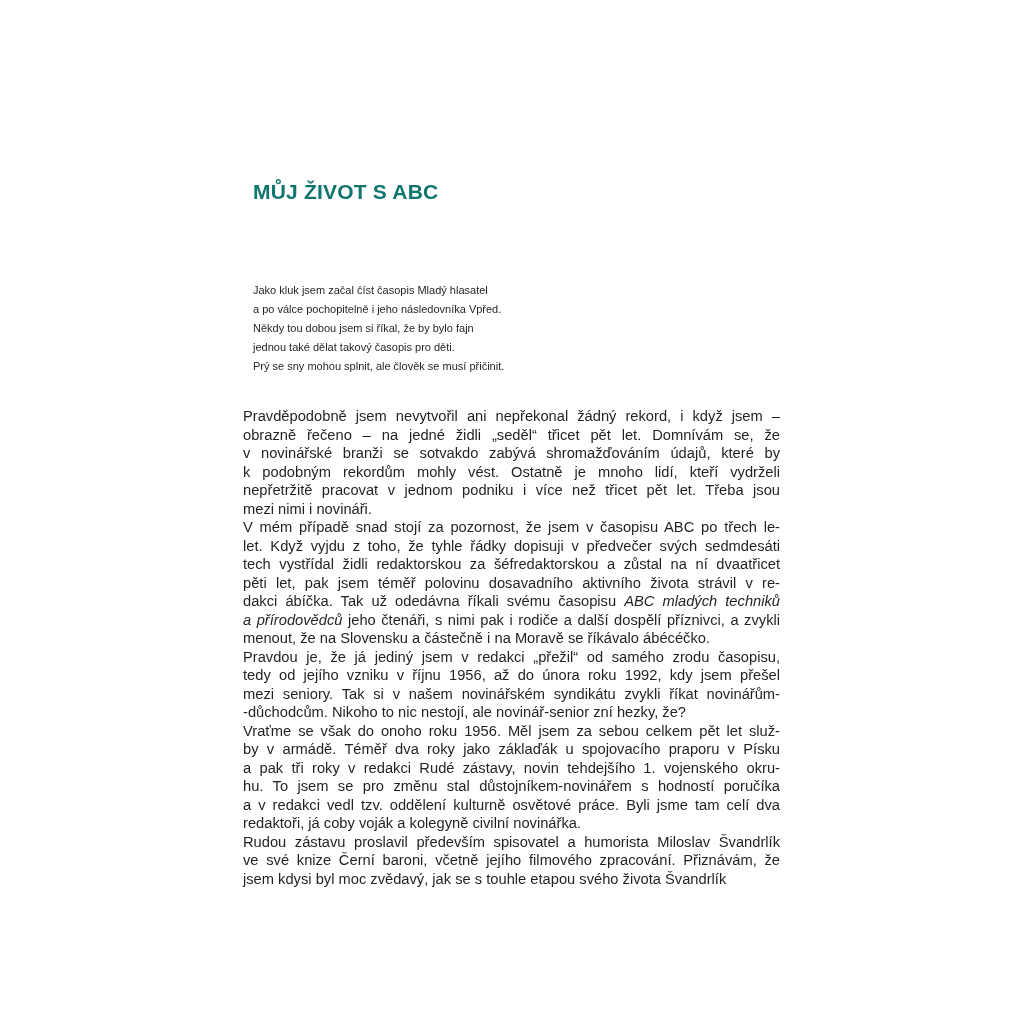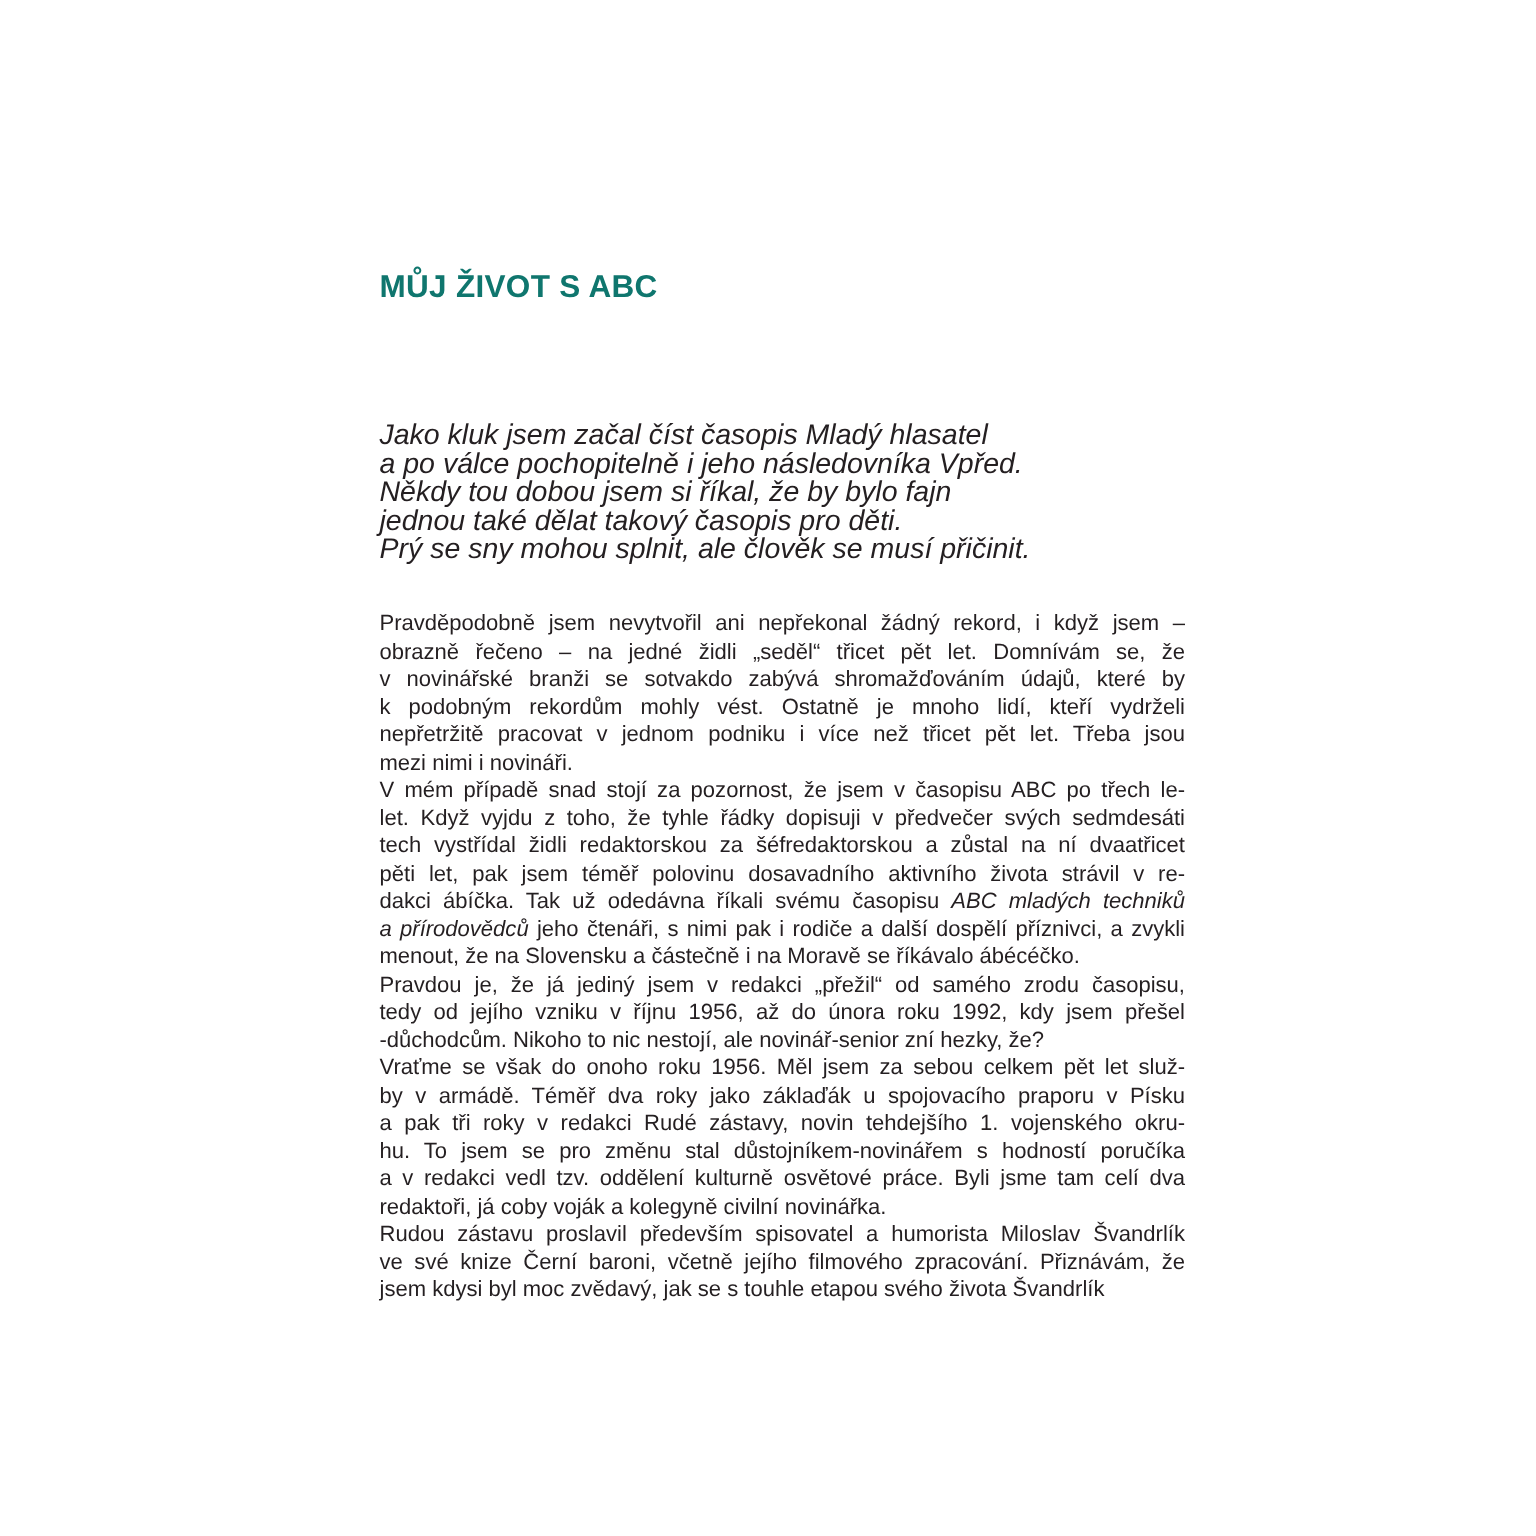--- a/index.html
+++ b/index.html
@@ -24,30 +24,29 @@
     font-weight: bold;
     letter-spacing: 0.2px;
     color: #0f766e;
     white-space: nowrap;
   }
   .epigraph {
     position: absolute;
     left: 253px;
     top: 281px;
     width: 537px;
-    font-style: italic;
-    font-size: 19px;
+    font-size: 11px;
     line-height: 19px;
   }
   .epi-line {
     white-space: nowrap;
   }
   .bodytext {
     position: absolute;
-    left: 253px;
+    left: 243px;
     top: 407px;
     width: 537px;
     font-size: 14.7px;
     line-height: 18.5px;
   }
   .para {
     margin: 0;
   }
   .line {
     text-align: justify;
@@ -86,20 +85,21 @@
         <div class="line"><span>let. Když vyjdu z toho, že tyhle řádky dopisuji v předvečer svých sedmdesáti</span></div>
         <div class="line"><span>tech vystřídal židli redaktorskou za šéfredaktorskou a zůstal na ní dvaatřicet</span></div>
         <div class="line"><span>pěti let, pak jsem téměř polovinu dosavadního aktivního života strávil v re-</span></div>
         <div class="line"><span>dakci ábíčka. Tak už odedávna říkali svému časopisu </span><span class="it">ABC mladých techniků</span></div>
         <div class="line"><span class="it">a přírodovědců</span><span> jeho čtenáři, s nimi pak i rodiče a další dospělí příznivci, a zvykli</span></div>
         <div class="line last"><span>menout, že na Slovensku a částečně i na Moravě se říkávalo ábécéčko.</span></div>
       </div>
       <div class="para">
         <div class="line"><span>Pravdou je, že já jediný jsem v redakci „přežil“ od samého zrodu časopisu,</span></div>
         <div class="line"><span>tedy od jejího vzniku v říjnu 1956, až do února roku 1992, kdy jsem přešel</span></div>
+        <div class="line"><span>mezi seniory. Tak si v našem novinářském syndikátu zvykli říkat novinářům-</span></div>
         <div class="line last"><span>-důchodcům. Nikoho to nic nestojí, ale novinář-senior zní hezky, že?</span></div>
       </div>
       <div class="para">
         <div class="line"><span>Vraťme se však do onoho roku 1956. Měl jsem za sebou celkem pět let služ-</span></div>
         <div class="line"><span>by v armádě. Téměř dva roky jako záklaďák u spojovacího praporu v Písku</span></div>
         <div class="line"><span>a pak tři roky v redakci Rudé zástavy, novin tehdejšího 1. vojenského okru-</span></div>
         <div class="line"><span>hu. To jsem se pro změnu stal důstojníkem-novinářem s hodností poručíka</span></div>
         <div class="line"><span>a v redakci vedl tzv. oddělení kulturně osvětové práce. Byli jsme tam celí dva</span></div>
         <div class="line last"><span>redaktoři, já coby voják a kolegyně civilní novinářka.</span></div>
       </div>

